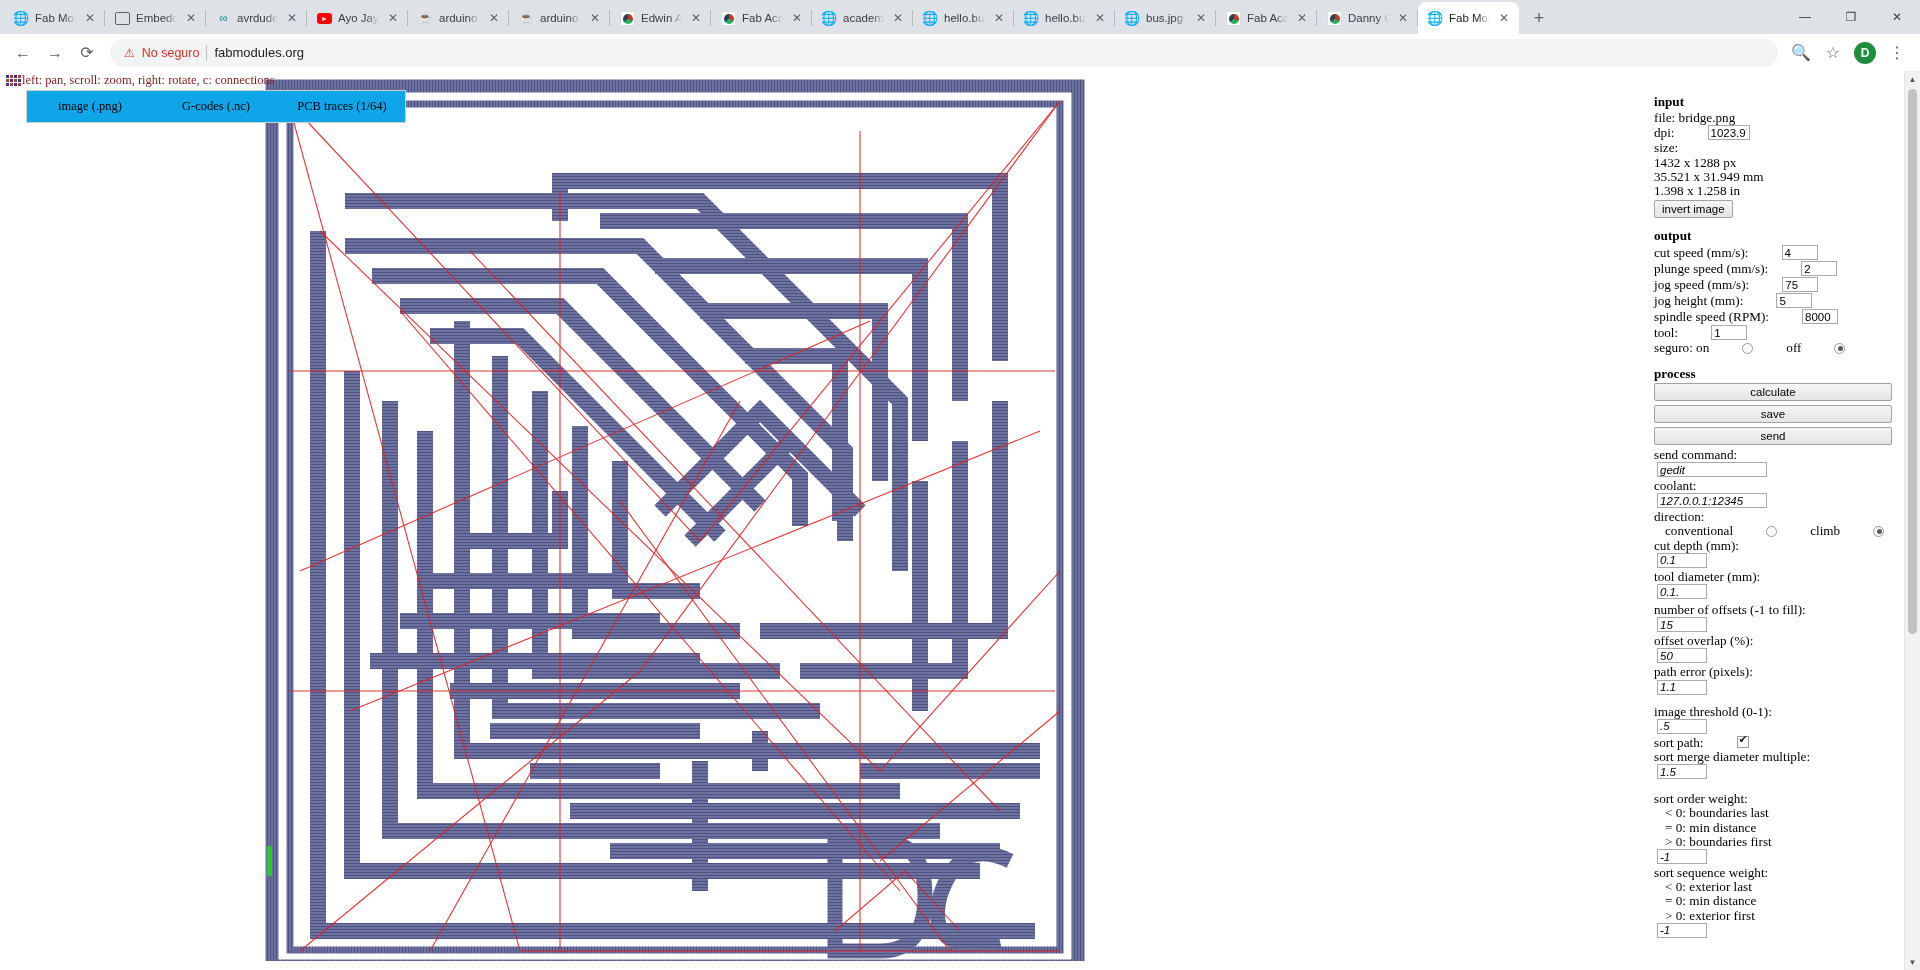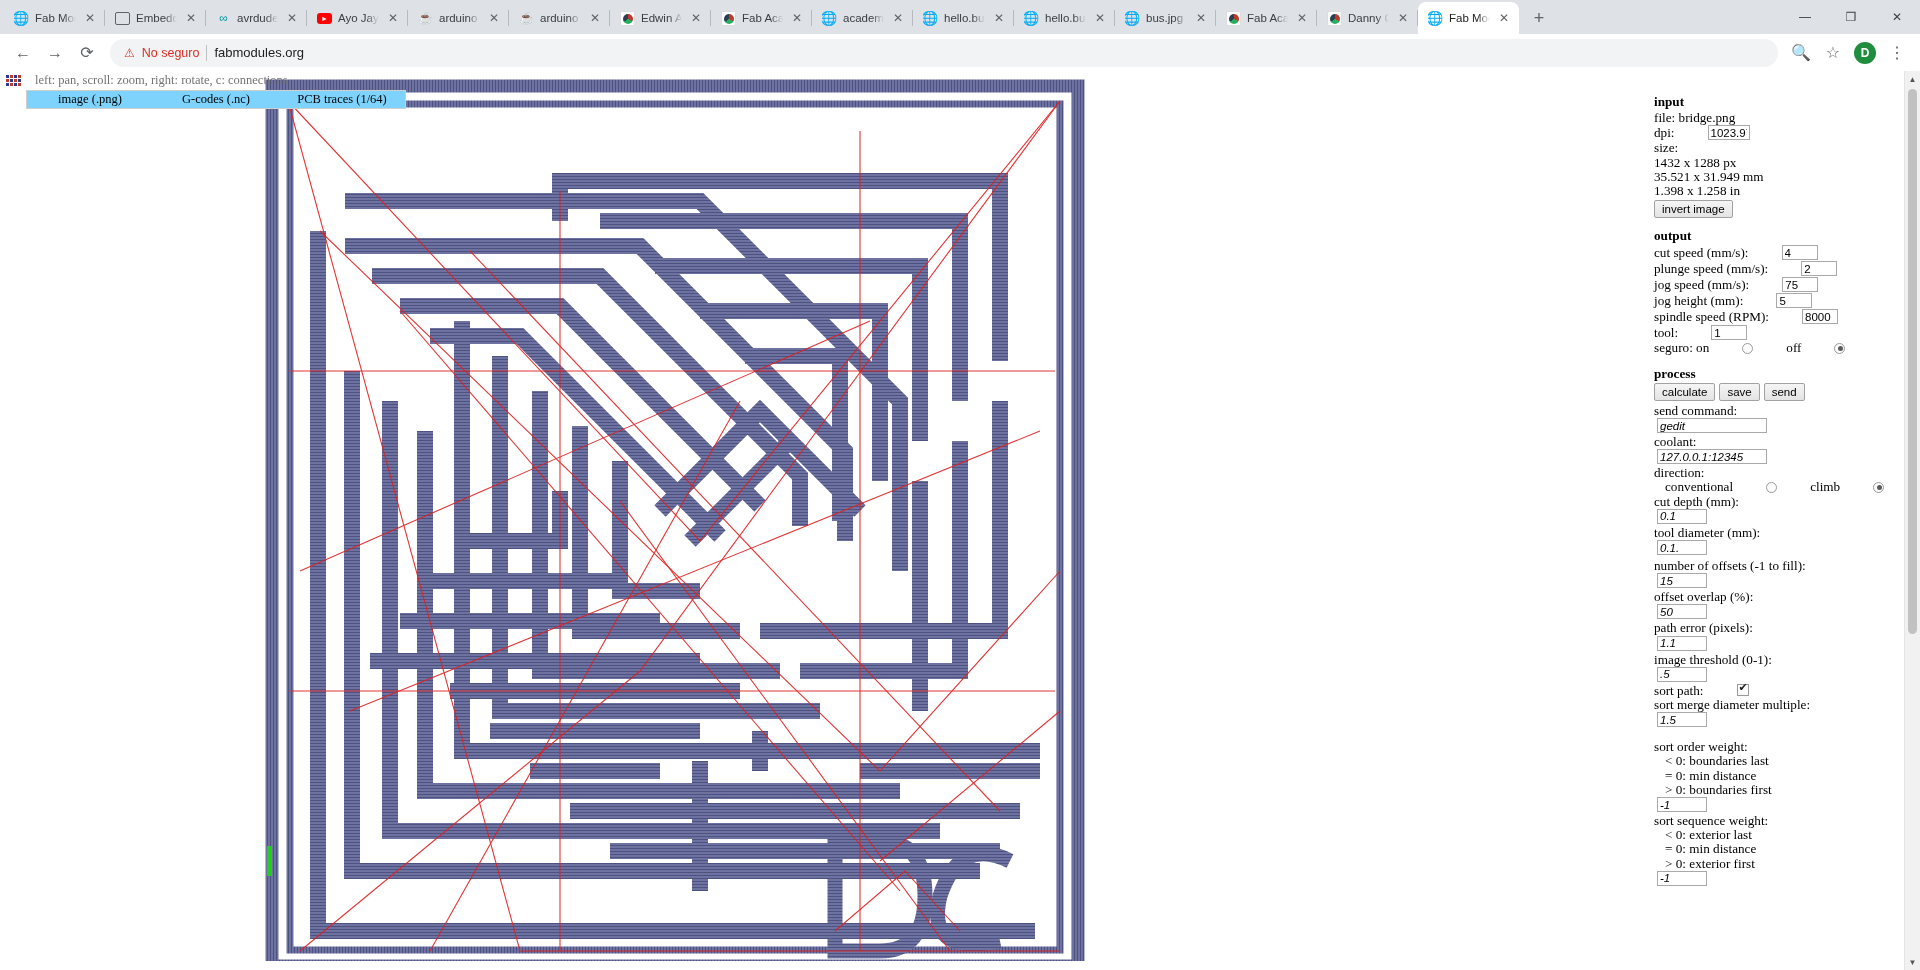--- a/index.html
+++ b/index.html
@@ -144,40 +144,40 @@
     flex: 1 1 auto;
     position: relative;
     background: #ffffff;
     overflow: hidden;
     font-family: "Liberation Serif", serif;
   }
 
   .hint-bar {
     position: absolute;
     left: 0; top: 0;
-    display: flex; align-items: center; gap: 15px;
+    display: flex; align-items: center; gap: 2px;
     padding: 2px 6px;
     font-size: 12.5px;
-    color: #737373;
+    color: #7f1d1d;
     z-index: 5;
   }
   .dotgrid {
     width: 14px; height: 12px;
     display: grid;
     grid-template-columns: repeat(4, 3px);
     grid-template-rows: repeat(3, 3px);
     gap: 1px;
   }
   .dotgrid i { display: block; width: 3px; height: 3px; }
 
   .modebar {
     position: absolute;
     left: 26px; top: 19px;
-    width: 380px; height: 19px;
-    background: #7dd3fc;
+    width: 380px; height: 33px;
+    background: #0ea5e9;
     border: 1px solid #cfcfcf;
     display: flex;
     align-items: center;
     font-size: 12.5px;
     color: #000;
     z-index: 4;
   }
   .modebar span { flex: 1 1 0; text-align: center; }
 
   
@@ -224,21 +224,21 @@
   button.btn {
     font-family: "Liberation Sans", sans-serif;
     font-size: 11.5px;
     background: linear-gradient(#f5f5f5, #e4e4e4);
     border: 1px solid #a2a2a2;
     border-radius: 2px;
     padding: 1px 7px;
     color: #000;
     height: 18px;
   }
-  .btnrow { display: flex; gap: 4px; margin: 2px 0 3px 0; }
+  .btnrow { display: flex; gap: 4px; margin: 2px 0 3px 0; flex-direction: column; }
 
   .radio {
     width: 11px; height: 11px;
     border: 1px solid #9a9a9a;
     border-radius: 50%;
     background: #fcfcfc;
     display: inline-block;
     position: relative;
     margin: 0 4px;
     vertical-align: middle;
@@ -589,21 +589,21 @@
       <div class="ln">cut depth (mm):</div>
       <input class="tf blk w50" value="0.1" style="">
       <div class="ln" style="margin-top:2px">tool diameter (mm):</div>
       <input class="tf blk w50" value="0.1." style="">
       <div class="ln" style="margin-top:4px">number of offsets (-1 to fill):</div>
       <input class="tf blk w50" value="15" style="">
       <div class="ln" style="margin-top:2px">offset overlap (%):</div>
       <input class="tf blk w50" value="50" style="">
       <div class="ln" style="margin-top:2px">path error (pixels):</div>
       <input class="tf blk w50" value="1.1" style="">
-      <div class="ln" style="margin-top:2px">image threshold (0-1):</div>
+      <div class="ln" style="margin-top:10px">image threshold (0-1):</div>
       <input class="tf blk w50" value=".5" style="">
       <div class="row" style="margin-top:2px">
         <span class="lbl">sort path:</span>
         <span class="cbx on"></span>
       </div>
       <div class="ln">sort merge diameter multiple:</div>
       <input class="tf blk w50" value="1.5" style="">
       <div class="ln" style="margin-top:13px">sort order weight:</div>
       <div class="ln indent">&lt; 0: boundaries last</div>
       <div class="ln indent">= 0: min distance</div>

